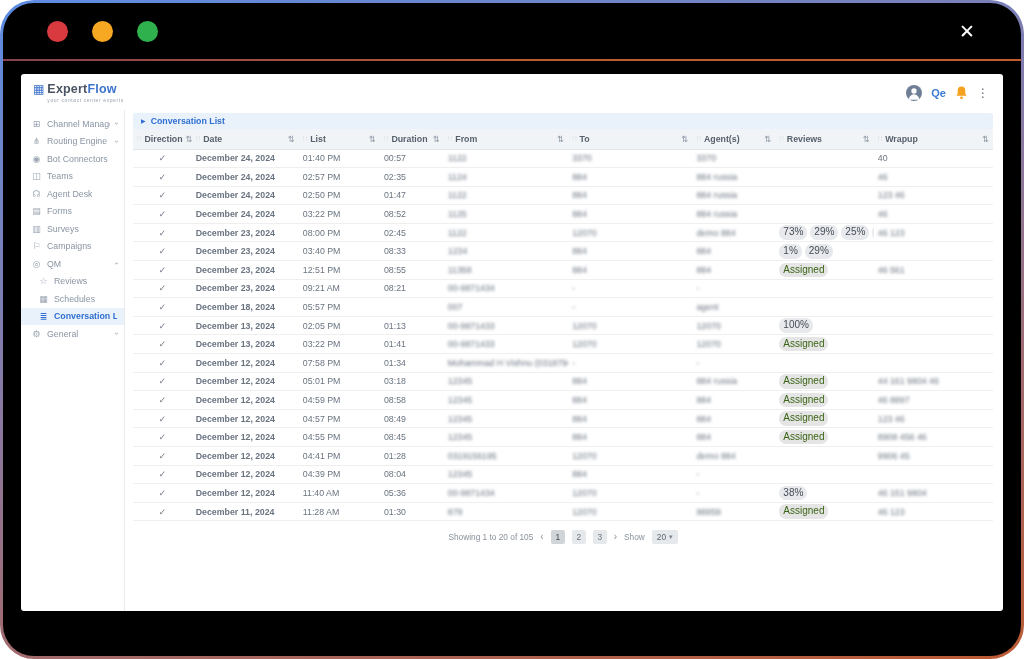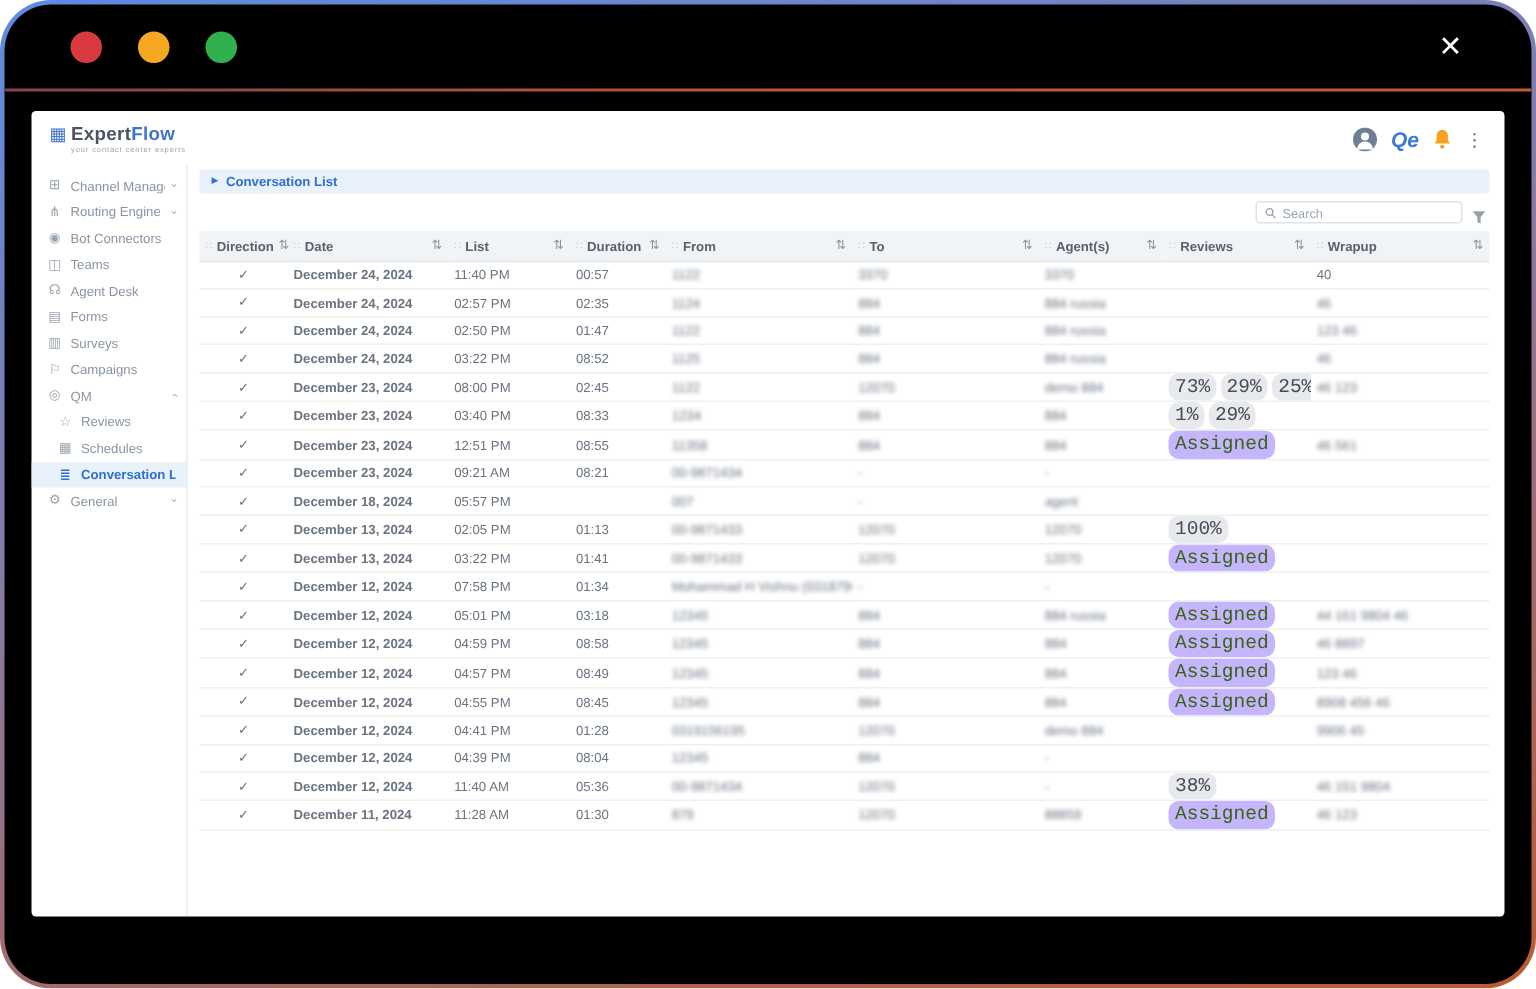--- a/index.html
+++ b/index.html
@@ -17,21 +17,21 @@
 
   
   .app-header{height:36px;display:flex;justify-content:space-between;align-items:center;padding:2px 14px 0 12px;flex:none;}
   .logo{display:flex;align-items:flex-start;gap:3px;}
   .logo-grid{color:#3f74cc;font-size:12px;line-height:12px;font-weight:bold;}
   .logo-text{font-size:12.5px;font-weight:bold;letter-spacing:.2px;line-height:12px;}
   .lt-expert{color:#4b5563;}.lt-flow{color:#3f74cc;}
   .logo-tagline{font-size:5px;color:#9aa3ad;letter-spacing:.6px;margin-top:1.5px;}
   .header-right{display:flex;align-items:center;gap:9px;}
   .avatar{width:16px;height:16px;flex:none;}
-  .user-name{color:#3b7bd4;font-size:14px;font-weight:bold;font-style:italic;}
+  .user-name{color:#3b7bd4;font-size:11px;font-weight:bold;}
   .bell-wrap{width:13px;height:14px;}
   .kebab{color:#5f6670;font-size:12px;line-height:1;}
 
   .body-row{display:flex;flex:1;min-height:0;}
   
   .sidebar{width:104px;border-right:1px solid #e8eaee;padding-top:5px;flex:none;}
   .side-item{display:flex;align-items:center;gap:5px;height:17.5px;padding:0 7px 0 10px;font-size:8.8px;color:#8a95a3;cursor:default;}
   .side-item .ico{width:11px;text-align:center;color:#9aa5b1;font-size:9px;flex:none;}
   .side-item .lbl{white-space:nowrap;overflow:hidden;}
   .side-item .chev{margin-left:auto;color:#9aa5b1;font-size:7.5px;transform:rotate(90deg);}
@@ -56,23 +56,23 @@
   table.conv{width:100%;border-collapse:collapse;table-layout:fixed;flex:none;}
   table.conv th{background:#f1f4f7;height:20px;padding:0 4px;border-bottom:1px solid #e3e7ec;}
   .hd{display:flex;align-items:center;gap:3px;font-size:8.8px;color:#57616c;font-weight:bold;}
   .hd .drag{color:#c3cad2;font-size:7px;font-weight:normal;}
   .hd .sort{margin-left:auto;color:#8a95a3;font-size:8.5px;font-weight:normal;}
   table.conv td{font-size:8.8px;color:#6a7480;height:18.6px;padding:0 4px;border-bottom:1px solid #efefef;
                 white-space:nowrap;overflow:hidden;}
   td.dir{text-align:center;color:#9aa3ad;font-size:8px;}
   td.date{color:#3f4853;font-weight:bold;margin-top:20px;}
   .blurred{filter:blur(1.5px);color:#848c96;}
-  .pill{display:inline-block;background:#e7e9ec;color:#454d57;border-radius:7px;padding:1px 4px;font-size:13px;
-        margin-right:3px;line-height:1.25;font-family:Liberation Mono, monospace;}
-  .pill.assigned{background:#c4b5fd;color:#3a6414;}
+  .pill{display:inline-block;background:#e7e9ec;color:#454d57;border-radius:7px;padding:1px 4px;font-size:10px;
+        margin-right:3px;line-height:1.25;}
+  .pill.assigned{background:#e5e5e5;color:#3a6414;}
 
   
   .pagination{display:flex;justify-content:center;align-items:center;gap:7px;margin-top:9px;font-size:8.3px;color:#8a929c;flex:none;}
   .pg-btn{width:14px;height:14px;background:#e6e9ec;border-radius:2px;display:flex;align-items:center;justify-content:center;color:#6b7480;cursor:default;}
   .pg-btn.active{background:#d0d5da;color:#3f4853;}
   .pg-chev{color:#8a929c;font-size:10px;line-height:1;cursor:default;}
   .show-size{background:#e6e9ec;border-radius:2px;height:14px;padding:0 5px;display:flex;align-items:center;gap:3px;color:#5b6570;cursor:default;}
   .show-size .sel-caret{font-size:7px;color:#7a838d;}
 </style>
 </head>
@@ -177,34 +177,20 @@
               <span class="chev">›</span>
             </div>
           </nav>
 
         <main class="main">
           <div class="crumb-bar">
             <span class="crumb-caret">▶</span>
             <span>Conversation List</span>
           </div>
 
-          <div class="search-row">
-            <div class="search-box">
-              <svg width="8" height="8" viewBox="0 0 12 12">
-                <circle cx="5" cy="5" r="3.4" fill="none" stroke="#9aa3ad" stroke-width="1.3"></circle>
-                <line x1="7.6" y1="7.6" x2="11" y2="11" stroke="#9aa3ad" stroke-width="1.3"></line>
-              </svg>
-              <input type="text" placeholder="Search" style="">
-            </div>
-            <span class="funnel-wrap">
-              <svg viewBox="0 0 12 12" width="10" height="10">
-                <path d="M1 1h10L7.3 5.8V11L4.7 9.6V5.8z" fill="#98a1ab"></path>
-              </svg>
-            </span>
-          </div>
 
           <table class="conv">
             <colgroup>
                 <col style="width: 6.8%;">
                 <col style="width: 12.4%;">
                 <col style="width: 9.4%;">
                 <col style="width: 7.4%;">
                 <col style="width: 14.4%;">
                 <col style="width: 14.4%;">
                 <col style="width: 9.6%;">
@@ -275,21 +261,21 @@
                       <span>Wrapup</span>
                       <span class="sort">⇅</span>
                     </div>
                   </th>
                 </tr>
               </thead>
             <tbody>
                 <tr>
                   <td class="dir"><span>✓</span></td>
                   <td class="date">December 24, 2024</td>
-                  <td>11:40 PM</td>
+                  <td>01:40 PM</td>
                   <td>00:57</td>
                   <td class="blurred">1122</td>
                   <td class="blurred">3370</td>
                   <td class="blurred">3370</td>
                   <td></td>
                   <td>40</td>
                 </tr>
                 <tr>
                   <td class="dir"><span>✓</span></td>
                   <td class="date">December 24, 2024</td>
@@ -495,17 +481,32 @@
                   <td>01:30</td>
                   <td class="blurred">879</td>
                   <td class="blurred">12070</td>
                   <td class="blurred">88859</td>
                   <td><span class="pill assigned">Assigned</span></td>
                   <td class="blurred">46 123</td>
                 </tr>
               </tbody>
           </table>
 
+          <div class="pagination">
+            <span>Showing 1 to 20 of 105</span>
+            <span class="pg-chev">‹</span>
+            <span style="display:flex;gap:7px;">
+                <span class="pg-btn active">1</span>
+                <span class="pg-btn">2</span>
+                <span class="pg-btn">3</span>
+              </span>
+            <span class="pg-chev">›</span>
+            <span>Show</span>
+            <span class="show-size">
+              <span>20</span>
+              <span class="sel-caret">▾</span>
+            </span>
+          </div>
         </main>
       </div>
     </div>
   </div>
 </div>
 
 </body></html>

